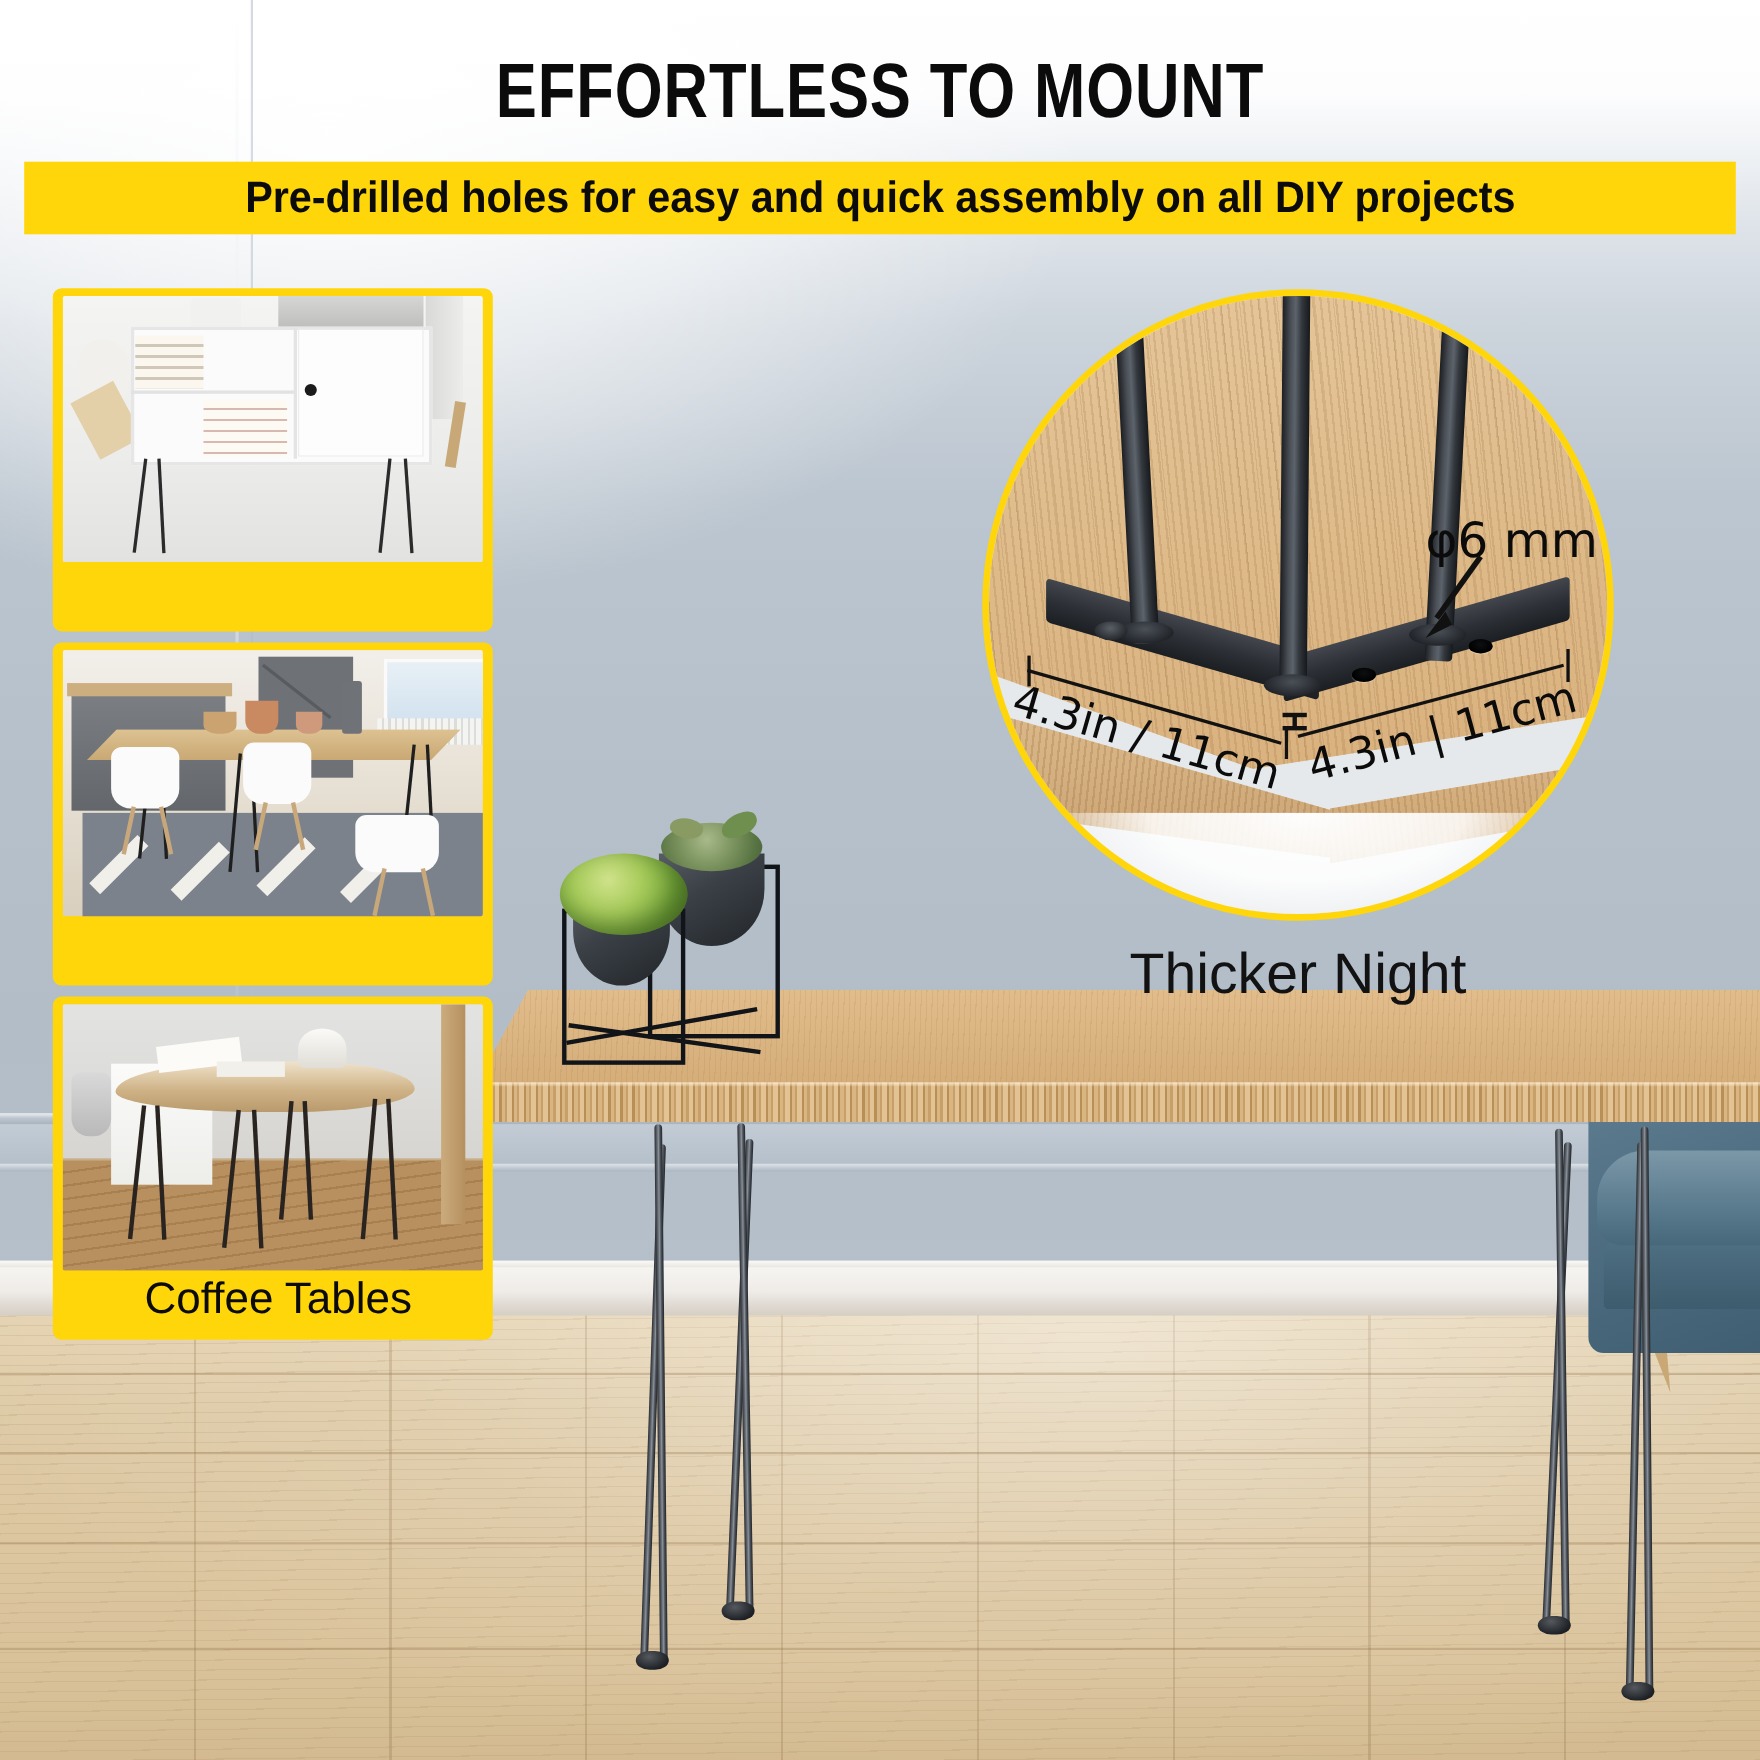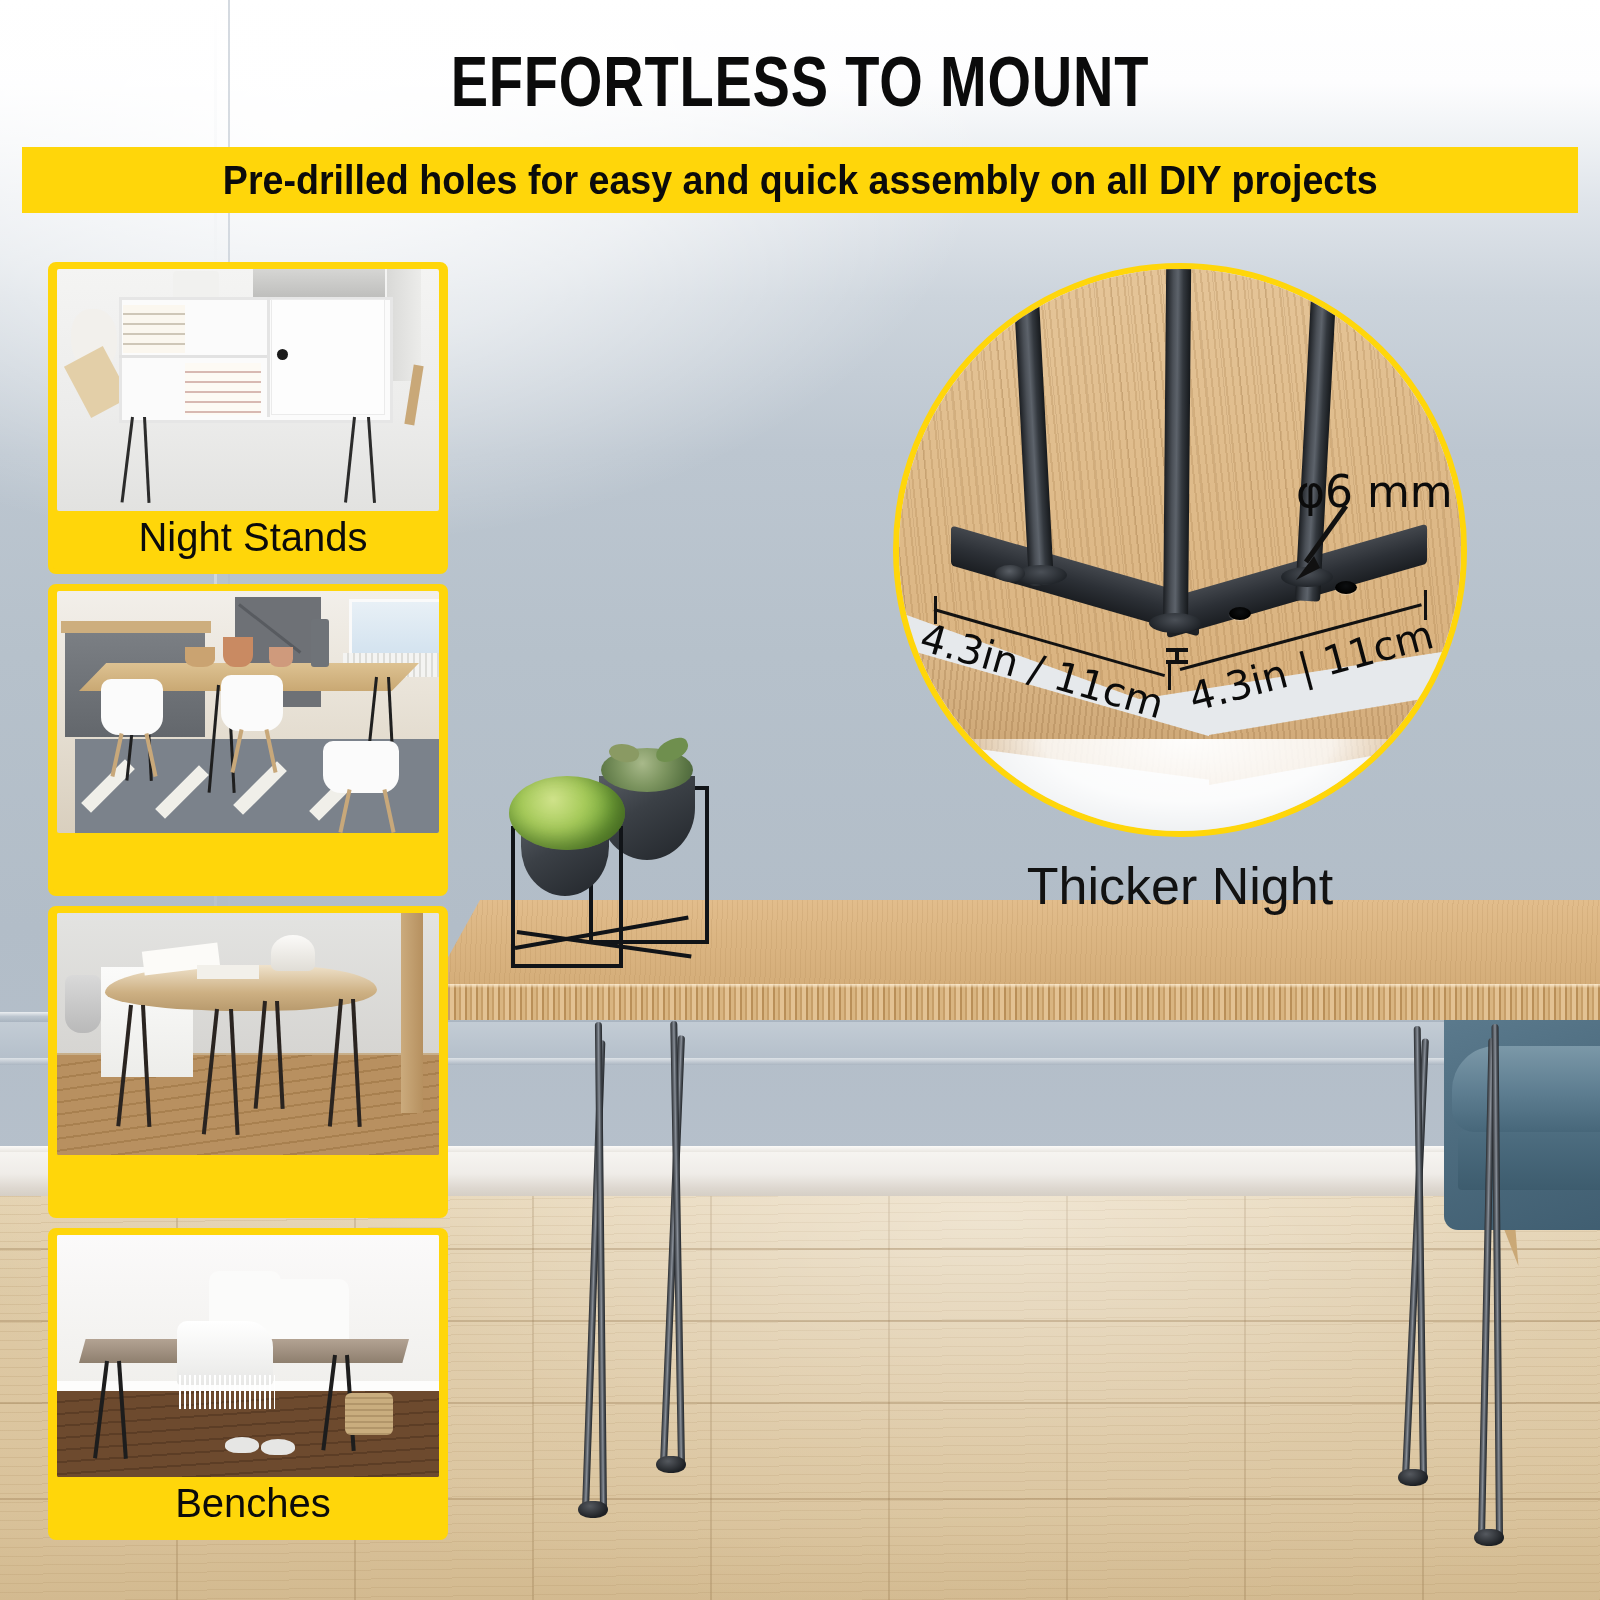--- a/index.html
+++ b/index.html
@@ -417,21 +417,20 @@
           <div class="door"></div>
           <div class="knob"></div>
           <div class="books1"></div>
           <div class="books2"></div>
           <div class="leg" style="left:74px;top:148px;height:86px;transform:rotate(7deg);transform-origin:top;"></div>
           <div class="leg" style="left:86px;top:148px;height:86px;transform:rotate(-3deg);transform-origin:top;"></div>
           <div class="leg" style="left:296px;top:148px;height:86px;transform:rotate(6deg);transform-origin:top;"></div>
           <div class="leg" style="left:310px;top:148px;height:86px;transform:rotate(-4deg);transform-origin:top;"></div>
         </div>
       </div>
-      <div class="card-label">Night Stands</div>
     </div>
 
     <div class="card">
       <div class="card-img">
         <div class="s2">
           <div class="cabinet"></div>
           <div class="ctop"></div>
           <div class="door"></div>
           <div class="dx1"></div>
           <div class="win"></div>
@@ -480,44 +479,23 @@
           <div class="leg" style="left:72px;top:92px;height:122px;transform:rotate(6deg);transform-origin:top;"></div>
           <div class="leg" style="left:84px;top:92px;height:122px;transform:rotate(-3deg);transform-origin:top;"></div>
           <div class="leg" style="left:158px;top:96px;height:126px;transform:rotate(6deg);transform-origin:top;"></div>
           <div class="leg" style="left:172px;top:96px;height:126px;transform:rotate(-3deg);transform-origin:top;"></div>
           <div class="leg" style="left:206px;top:88px;height:108px;transform:rotate(5deg);transform-origin:top;"></div>
           <div class="leg" style="left:218px;top:88px;height:108px;transform:rotate(-3deg);transform-origin:top;"></div>
           <div class="leg" style="left:282px;top:86px;height:128px;transform:rotate(5deg);transform-origin:top;"></div>
           <div class="leg" style="left:294px;top:86px;height:128px;transform:rotate(-3deg);transform-origin:top;"></div>
         </div>
       </div>
+      <div class="card-label">Coffee Tables</div>
     </div>
 
-    <div class="card">
-      <div class="card-img">
-        <div class="s4">
-          <div class="wall"></div>
-          <div class="base"></div>
-          <div class="floor"></div>
-          <div class="pillow" style="left:152px;top:36px;width:72px;height:80px;"></div>
-          <div class="pillow" style="left:208px;top:44px;width:84px;height:74px;"></div>
-          <div class="seat"></div>
-          <div class="throw"></div>
-          <div class="fringe"></div>
-          <div class="leg" style="left:48px;top:126px;height:98px;transform:rotate(7deg);transform-origin:top;"></div>
-          <div class="leg" style="left:60px;top:126px;height:98px;transform:rotate(-4deg);transform-origin:top;"></div>
-          <div class="leg" style="left:276px;top:120px;height:96px;transform:rotate(7deg);transform-origin:top;"></div>
-          <div class="leg" style="left:288px;top:120px;height:96px;transform:rotate(-4deg);transform-origin:top;"></div>
-          <div class="basket"></div>
-          <div class="slip" style="left:168px;top:202px;"></div>
-          <div class="slip" style="left:204px;top:204px;"></div>
-        </div>
-      </div>
-      <div class="card-label">Benches</div>
-    </div>
   </div>
 
   <div class="circle">
     <div class="c-wood-top"></div>
     <div class="c-wood-face-l"></div>
     <div class="c-wood-face-r"></div>
 
     <div class="c-bracket" style="left:52px;top:292px;width:248px;height:40px;transform:skewY(16deg);border-radius:4px;"></div>
     <div class="c-bracket" style="left:268px;top:292px;width:260px;height:40px;transform:skewY(-16deg);border-radius:4px;"></div>
 

